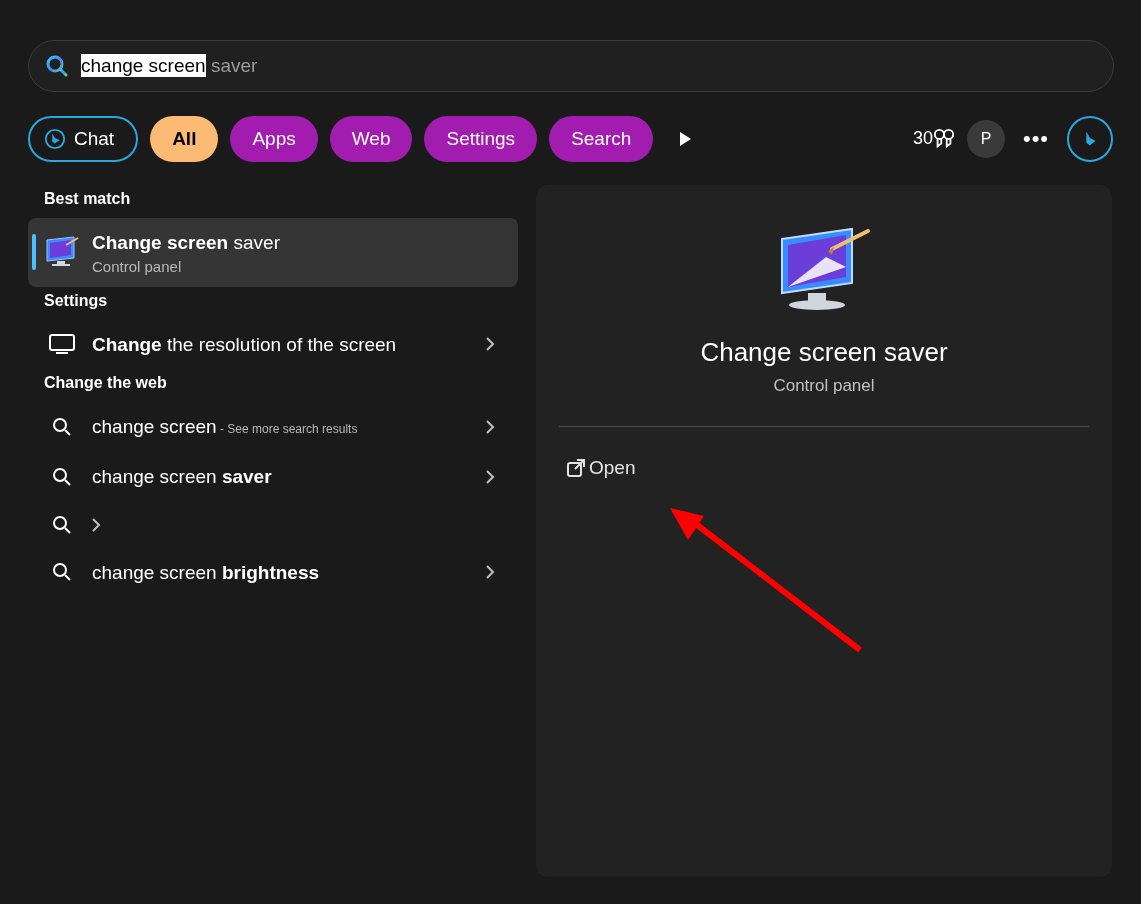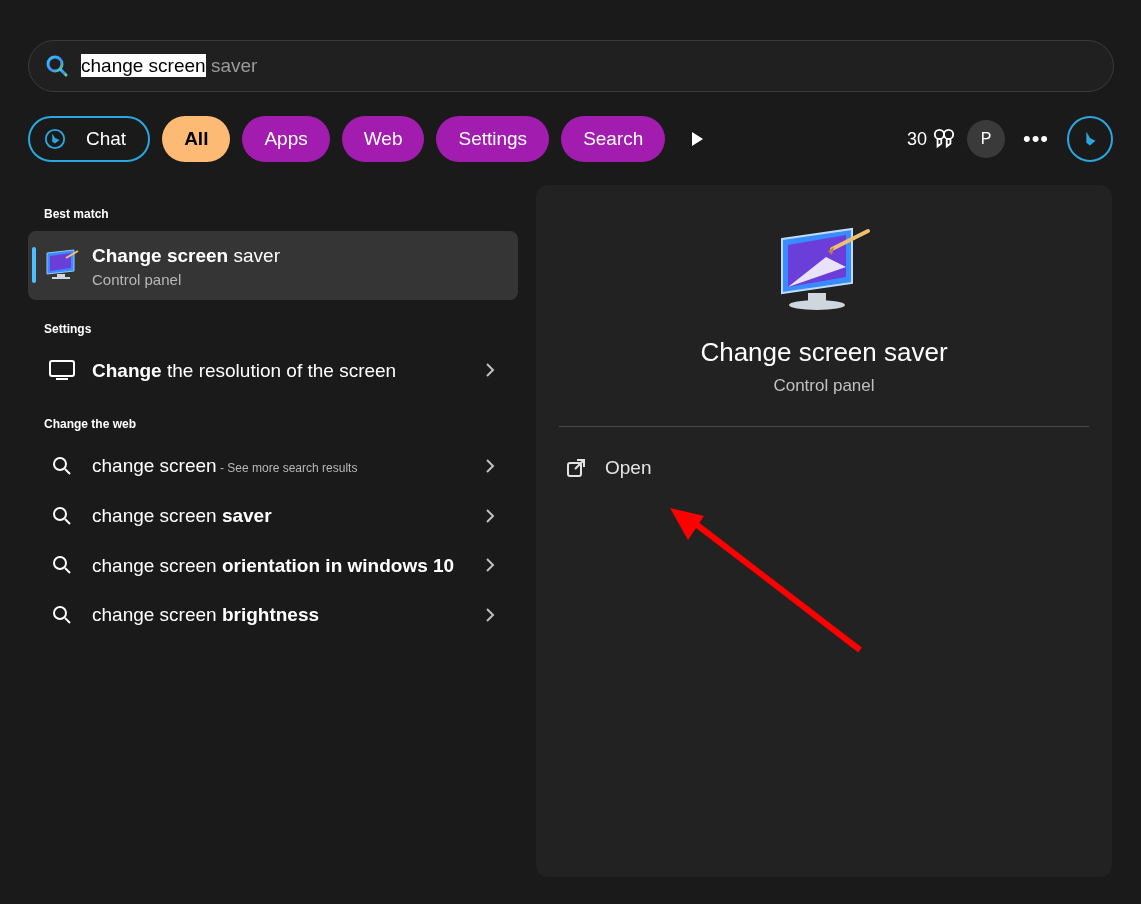--- a/index.html
+++ b/index.html
@@ -56,36 +56,36 @@
     font-size: 19px;
     background: #a21caf;
     color: #ffffff;
     cursor: pointer;
   }
   .pill.chat {
     background: transparent;
     border: 2px solid #2aa7de;
     color: #ffffff;
     padding-left: 14px;
-    gap: 20px;
+    gap: 8px;
   }
   .pill.chat svg { display:block; }
   .pill.all {
     background: #fdba74;
     color: #000000;
     font-weight: 600;
   }
   .play-btn {
     width: 40px; height: 40px;
     display:flex; align-items:center; justify-content:center;
     cursor:pointer;
   }
   .spacer { flex: 1; }
   .rewards {
-    display:flex; align-items:center; gap:6px;
+    display:flex; 
     font-size: 18px; color:#fff;
   }
   .avatar {
     width: 38px; height: 38px; border-radius: 50%;
     background: #3a3a3a; display:flex; align-items:center; justify-content:center;
     font-size:16px; cursor:pointer;
   }
   .more-btn {
     width:38px; height:38px; display:flex; align-items:center; justify-content:center;
     cursor:pointer; font-size:22px; letter-spacing:1px;
@@ -97,24 +97,24 @@
     cursor:pointer;
   }
 
   
   .left-col {
     position:absolute;
     left: 28px; top: 185px;
     width: 490px;
   }
   .section-label {
-    font-size: 12px; font-weight: 600;
+    font-size: 16px; font-weight: 600;
     color: #ffffff;
     padding-left: 16px;
-    margin-top: 22px; margin-bottom: 10px;
+    margin-top: 5px; margin-bottom: 10px;
   }
   .result-item {
     position: relative;
     display:flex;
     align-items:center;
     border-radius: 8px;
     padding: 12px 14px 12px 14px;
     cursor:pointer;
   }
   .result-item.selected {
@@ -152,21 +152,21 @@
   }
   .preview-icon { width:96px; height:90px; display:flex; align-items:center; justify-content:center; }
   .preview-title { font-size:26px; font-weight:400; margin-top:22px; }
   .preview-sub { font-size:17px; color:#c0c0c0; margin-top:8px; }
   .preview-divider {
     width: 530px; height:1px; background:#4a4a4a; margin-top:30px;
   }
   .preview-action {
     width: 530px;
     margin-top: 20px;
-    display:flex; align-items:center; gap:18px;
+    display:flex; align-items:center; gap:2px;
     padding: 10px 6px;
     cursor:pointer;
     font-size:19px; color:#e4e4e4;
   }
 
   
   .arrow-annot {
     position:absolute;
     left: 660px; top: 500px;
     pointer-events:none;
@@ -318,23 +318,20 @@
       </div>
   </div>
 
   <div class="result-item">
     <div class="result-icon">
         <svg width="22" height="22" viewBox="0 0 22 22">
           <circle cx="9" cy="9" r="6" fill="none" stroke="#fff" stroke-width="2"></circle>
           <line x1="14" y1="14" x2="19" y2="19" stroke="#fff" stroke-width="2"></line>
         </svg>
       </div>
-    <div class="result-text">
-      <div class="result-title"><span>change screen </span><span class="bold">orientation in windows 10</span></div>
-    </div>
     <div class="chevron">
         <svg width="10" height="16" viewBox="0 0 10 16">
           <path d="M2 2 L8 8 L2 14" fill="none" stroke="#c0c0c0" stroke-width="2"></path>
         </svg>
       </div>
   </div>
 
   <div class="result-item">
     <div class="result-icon">
         <svg width="22" height="22" viewBox="0 0 22 22">

